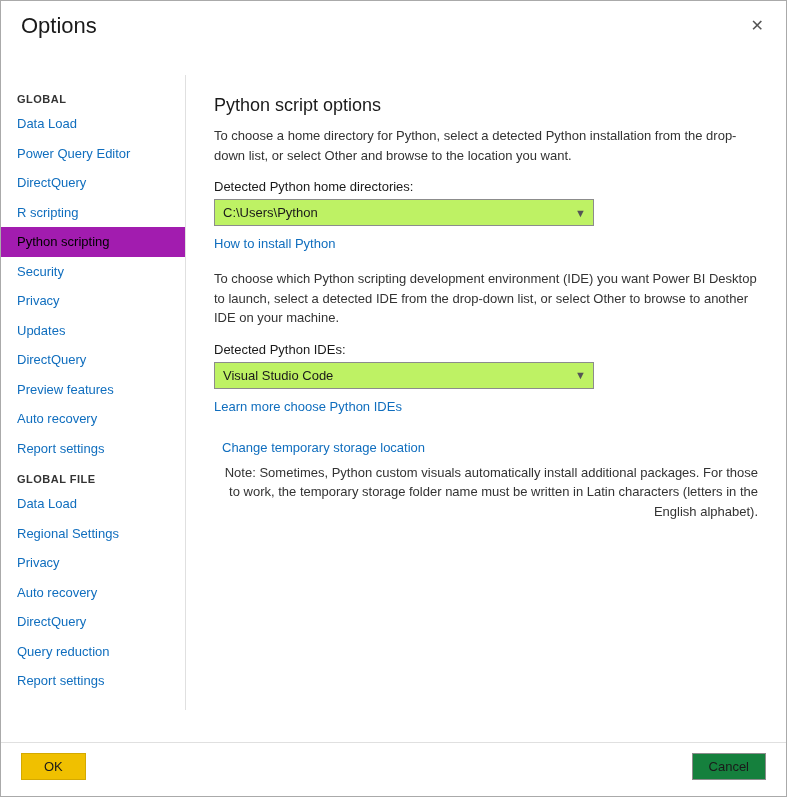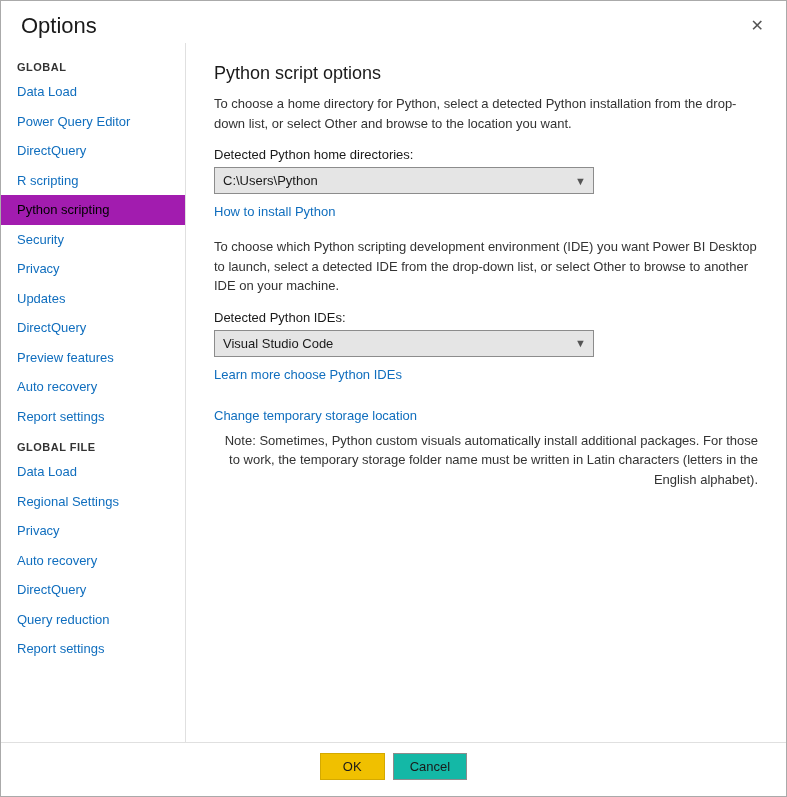--- a/index.html
+++ b/index.html
@@ -14,20 +14,21 @@
     }
     .dialog {
       width: 787px;
       height: 797px;
       background: #fff;
       border: 1px solid #aaa;
       box-shadow: 2px 2px 12px rgba(0,0,0,0.25);
       display: flex;
       flex-direction: column;
       position: relative;
+      gap: 32px;
     }
     .dialog-titlebar {
       display: flex;
       align-items: center;
       justify-content: space-between;
       padding: 12px 16px 4px 20px;
     }
     .dialog-title {
       font-size: 22px;
       font-weight: 300;
@@ -97,21 +98,21 @@
     }
     .dropdown-wrapper {
       position: relative;
       width: 380px;
       margin-bottom: 10px;
     }
     .dropdown-select {
       width: 100%;
       padding: 5px 28px 5px 8px;
       border: 1px solid #8c8c8c;
-      background: #e5e5e5;
+      background: #bef264;
       font-size: 13px;
       color: #1a1a1a;
       appearance: none;
       -webkit-appearance: none;
       cursor: pointer;
       outline: none;
     }
     .dropdown-arrow {
       position: absolute;
       right: 8px;
@@ -138,38 +139,38 @@
       margin-bottom: 8px;
     }
     .note-text {
       color: #333;
       font-size: 13px;
       line-height: 1.5;
       text-align: right;
     }
     .dialog-footer {
       display: flex;
-      justify-content: center;
+      justify-content: space-between;
       align-items: center;
       padding: 10px 20px 16px 20px;
       gap: 8px;
       border-top: 1px solid #e0e0e0;
       margin-top: auto;
     }
     .btn-ok {
       background: #f0c000;
       color: #1a1a1a;
       border: 1px solid #d4a900;
       padding: 5px 22px;
       font-size: 13px;
       cursor: pointer;
       font-weight: 400;
     }
     .btn-cancel {
-      background: #14b8a6;
+      background: #15803d;
       color: #1a1a1a;
       border: 1px solid #8c8c8c;
       padding: 5px 16px;
       font-size: 13px;
       cursor: pointer;
     }
   </style>
 </head>
 <body>
 
@@ -227,21 +228,21 @@
       <div class="dropdown-wrapper">
         <select class="dropdown-select">
           <option>Visual Studio Code</option>
           <option>Other</option>
         </select>
         <span class="dropdown-arrow">▼</span>
       </div>
 
       <a class="link">Learn more choose Python IDEs</a>
 
-      <div style="margin-top:8px;">
+      <div style="margin-top:8px;margin-left:8px;">
         <a class="change-storage-link">Change temporary storage location</a>
         <p class="note-text">Note: Sometimes, Python custom visuals automatically install additional packages. For those to work, the temporary storage folder name must be written in Latin characters (letters in the English alphabet).</p>
       </div>
     </div>
   </div>
 
   <div class="dialog-footer">
     <button class="btn-ok">OK</button>
     <button class="btn-cancel">Cancel</button>
   </div>

